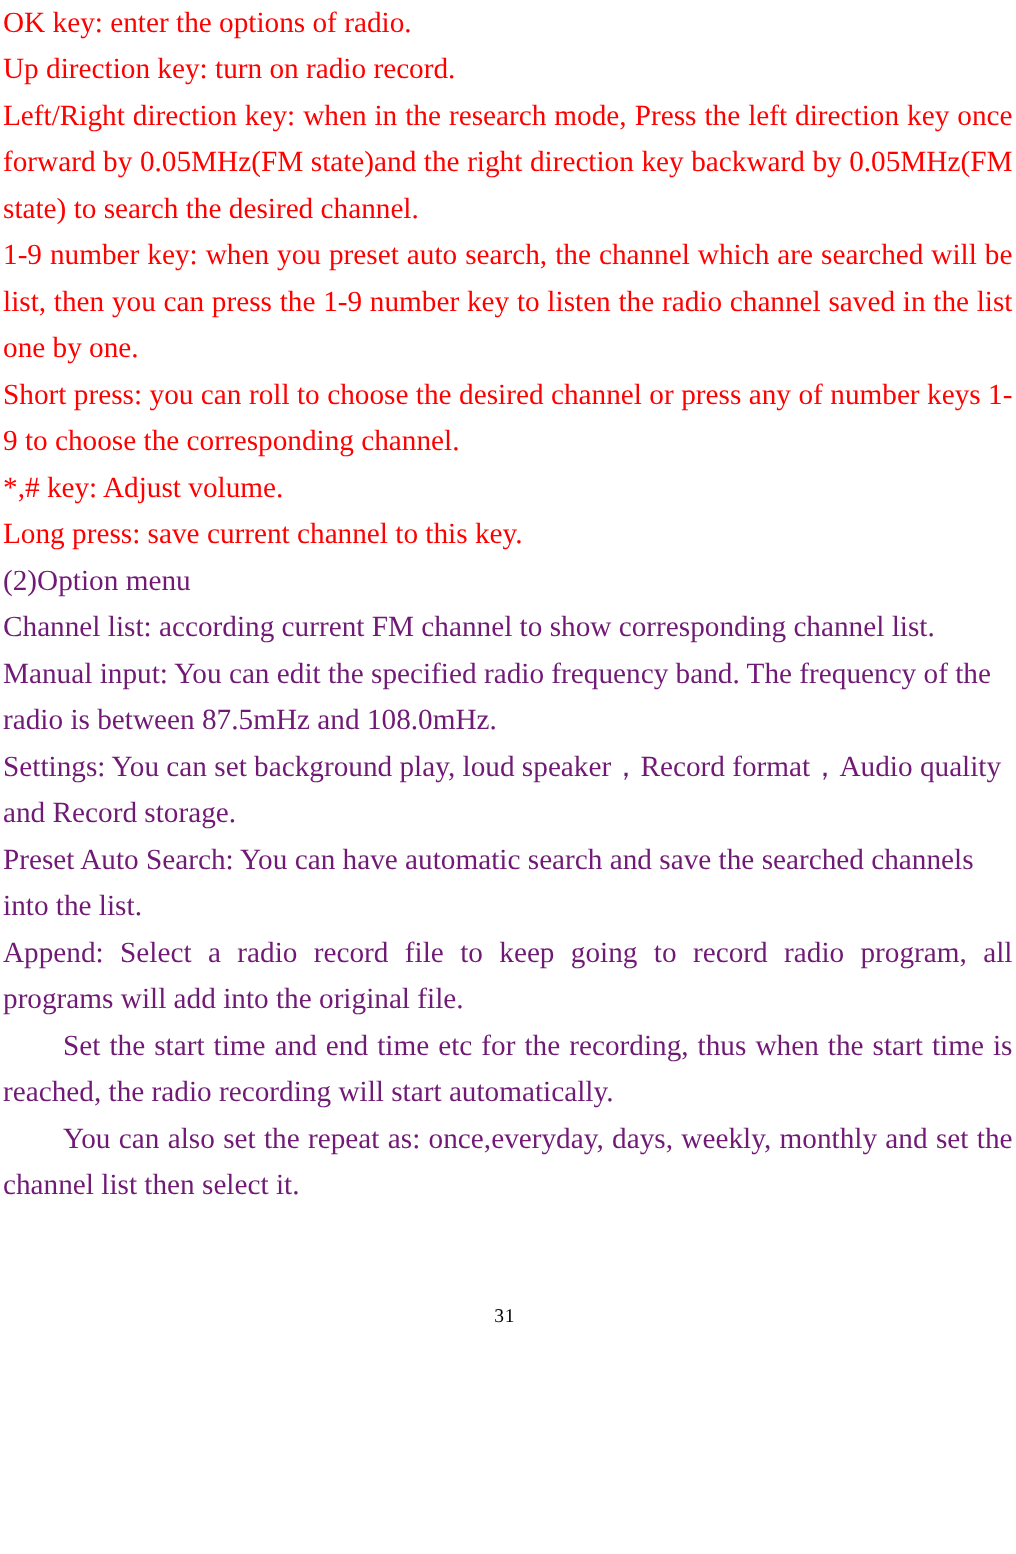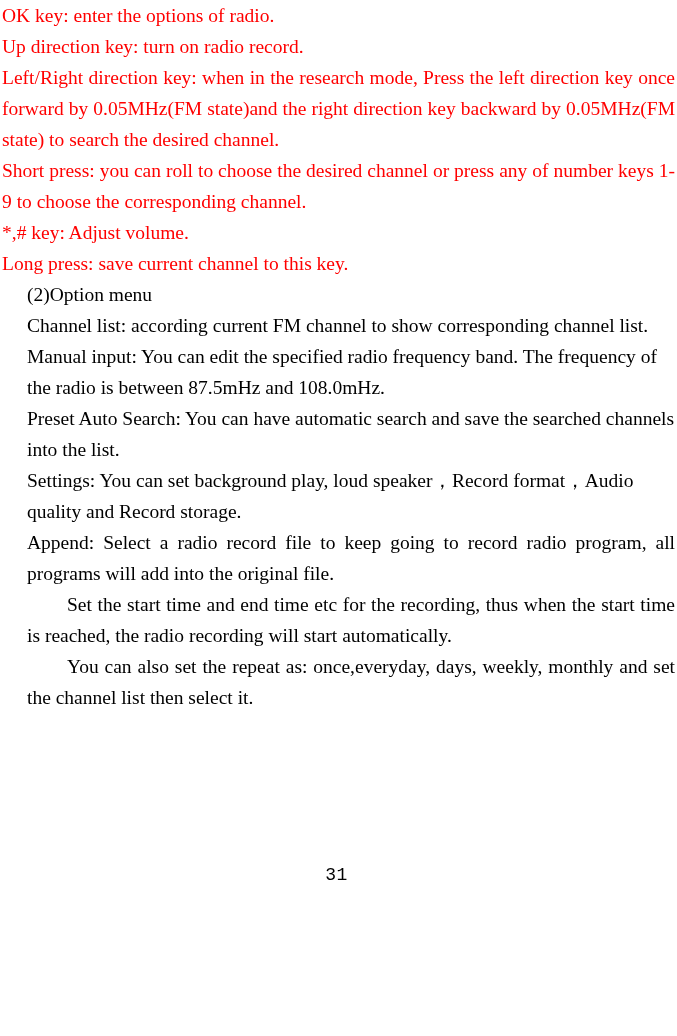--- a/index.html
+++ b/index.html
@@ -38,42 +38,41 @@
   
   p.ragged {
     margin: 0;
     text-align: left;
   }
 
   .red {
     color: #ff0000;
   }
   .black {
-    color: #000000;
-    margin-left: 25px;
+    color: #701a75;
   }
 
   .bold-head {
     font-weight: bold;
     margin: 0;
     text-align: left;
   }
 
   .indented {
     text-indent: 40px;
   }
 
   .page-number {
     position: absolute;
     left: 0;
     right: 0;
     bottom: 6px;
     text-align: center;
-    font-family: Liberation Mono, monospace;
-    font-size: 18px;
+    font-family: Liberation Serif, serif;
+    font-size: 13px;
     color: #000000;
     letter-spacing: 0.5px;
   }
   
   .page-number span {
     position: relative;
     left: -2px;
   }
 </style>
 </head>
@@ -83,40 +82,41 @@
 
   <div class="body-text red">
 
     <p class="ragged">OK key: enter the options of radio.</p>
 
     <p class="ragged">Up direction key: turn on radio record.</p>
 
 
     <p class="para">Left/Right direction key: when in the research mode, Press the left direction key once forward by 0.05MHz(FM state)and the right direction key backward by 0.05MHz(FM state) to search the desired channel.</p>
 
+    <p class="para">1-9 number key: when you preset auto search, the channel which are searched will be list, then you can press the 1-9 number key to listen the radio channel saved in the list one by one.</p>
 
     <p class="para">Short press: you can roll to choose the desired channel or press any of number keys 1-9 to choose the corresponding channel.</p>
 
     <p class="ragged">*,# key: Adjust volume.</p>
 
     <p class="ragged">Long press: save current channel to this key.</p>
 
   </div>
 
   <div class="body-text black">
 
     <p class="ragged">(2)Option menu</p>
 
     <p class="para">Channel list: according current FM channel to show corresponding channel list.</p>
 
     <p class="ragged">Manual input: You can edit the specified radio frequency band. The frequency of the radio is between 87.5mHz and 108.0mHz.</p>
 
+    <p class="ragged">Settings: You can set background play, loud speaker，Record format，Audio quality and Record storage.</p>
+
     <p class="ragged">Preset Auto Search: You can have automatic search and save the searched channels into the list.</p>
-
-    <p class="ragged">Settings: You can set background play, loud speaker，Record format，Audio quality and Record storage.</p>
 
 
     <p class="para">Append: Select a radio record file to keep going to record radio program, all programs will add into the original file.</p>
 
 
   </div>
 
   <div class="body-text black">
 
 

